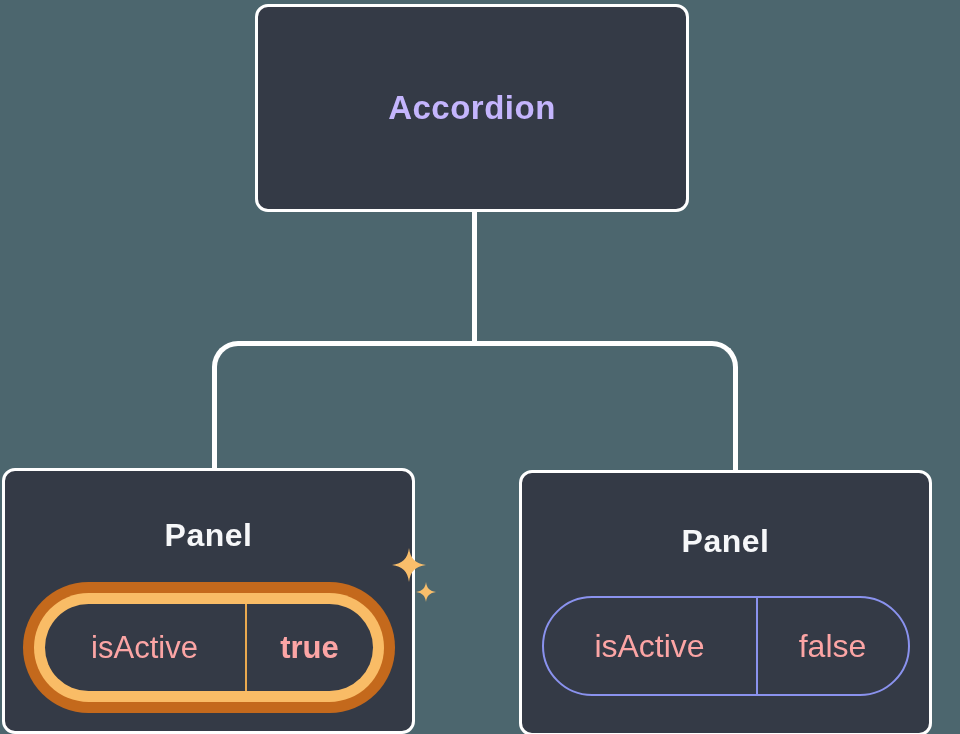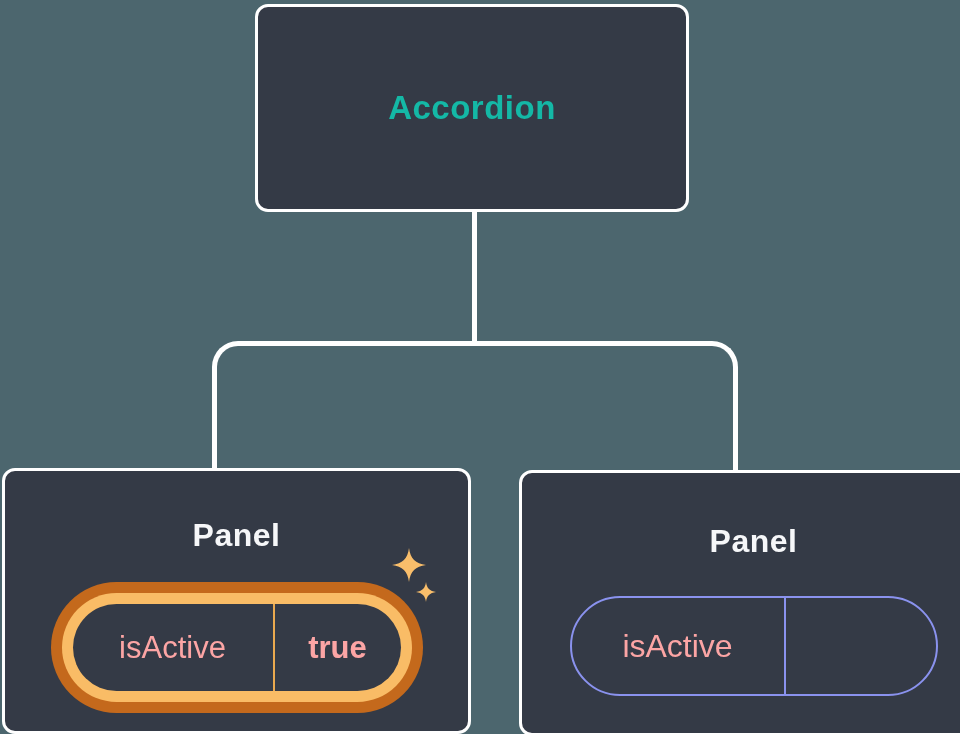--- a/index.html
+++ b/index.html
@@ -35,24 +35,24 @@
     width: 434px;
     height: 208px;
     display: flex;
     align-items: center;
     justify-content: center;
   }
   .node-label {
     font-size: 33px;
     font-weight: 600;
     letter-spacing: 0.5px;
-    color: #14b8a6;
+    color: #c4b5fd;
   }
   .card-panel {
-    width: 469px;
+    width: 413px;
     height: 266px;
     display: flex;
     flex-direction: column;
     align-items: center;
   }
   .card-panel-left {
     left: 2px;
     top: 468px;
     padding-top: 46px;
   }
@@ -207,16 +207,17 @@
     <svg class="sparkle sparkle-small" viewBox="0 0 100 100">
       <path d="M50 0 C54 31 69 46 100 50 C69 54 54 69 50 100 C46 69 31 54 0 50 C31 46 46 31 50 0 Z" fill="#F9BE6B"></path>
     </svg>
   </div>
 
   <div class="card card-panel card-panel-right">
     <div class="panel-title">Panel</div>
     <div class="pill-plain">
       <div class="pill-cell cell-key">isActive</div>
       <div class="pill-divider-purple"></div>
+      <div class="pill-cell cell-val">false</div>
     </div>
   </div>
 
 </div>
 
 </body></html>

